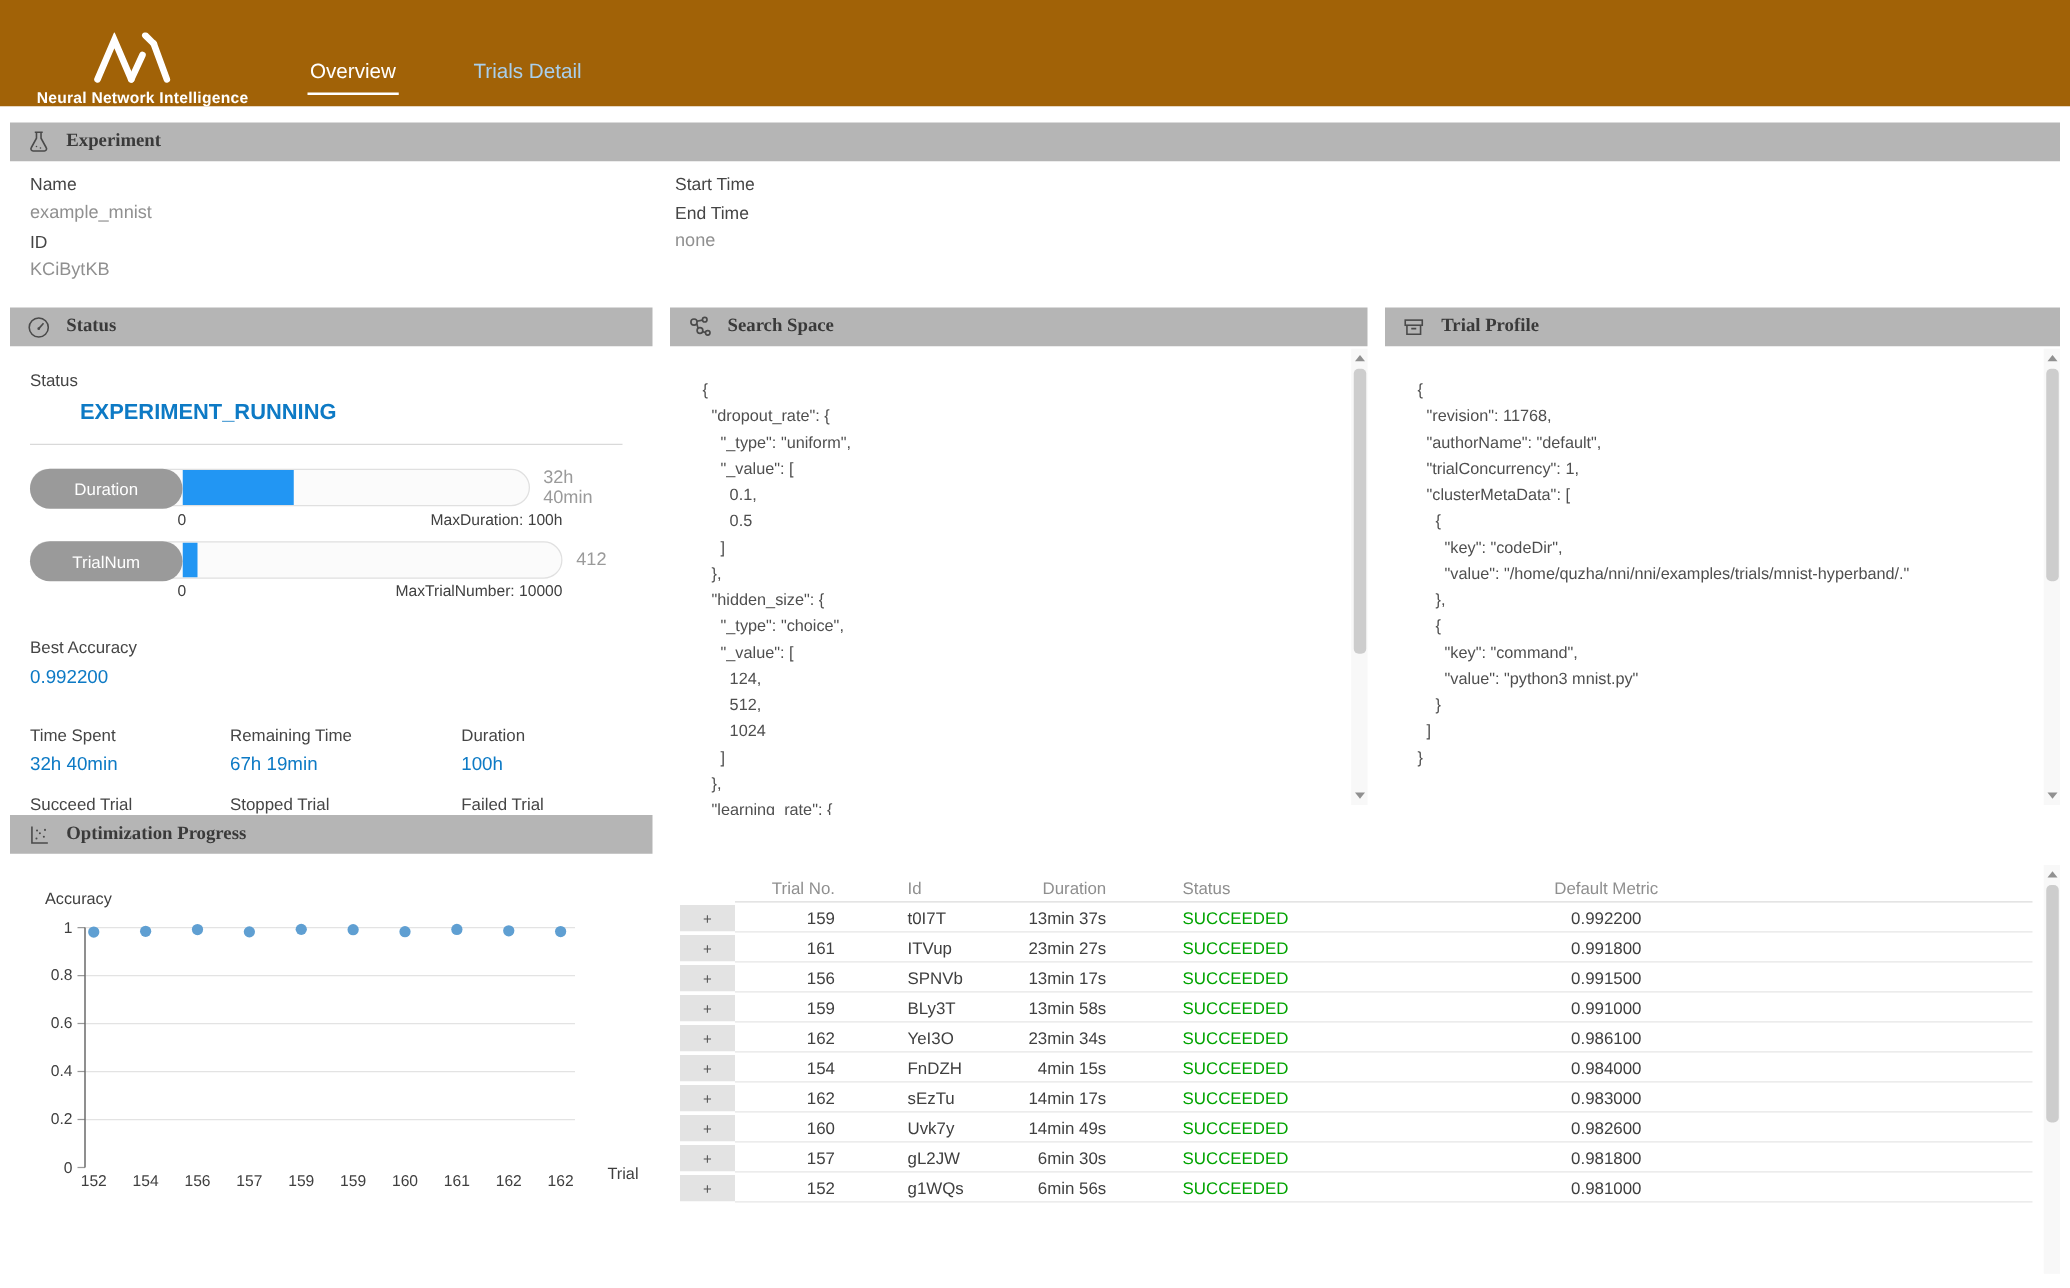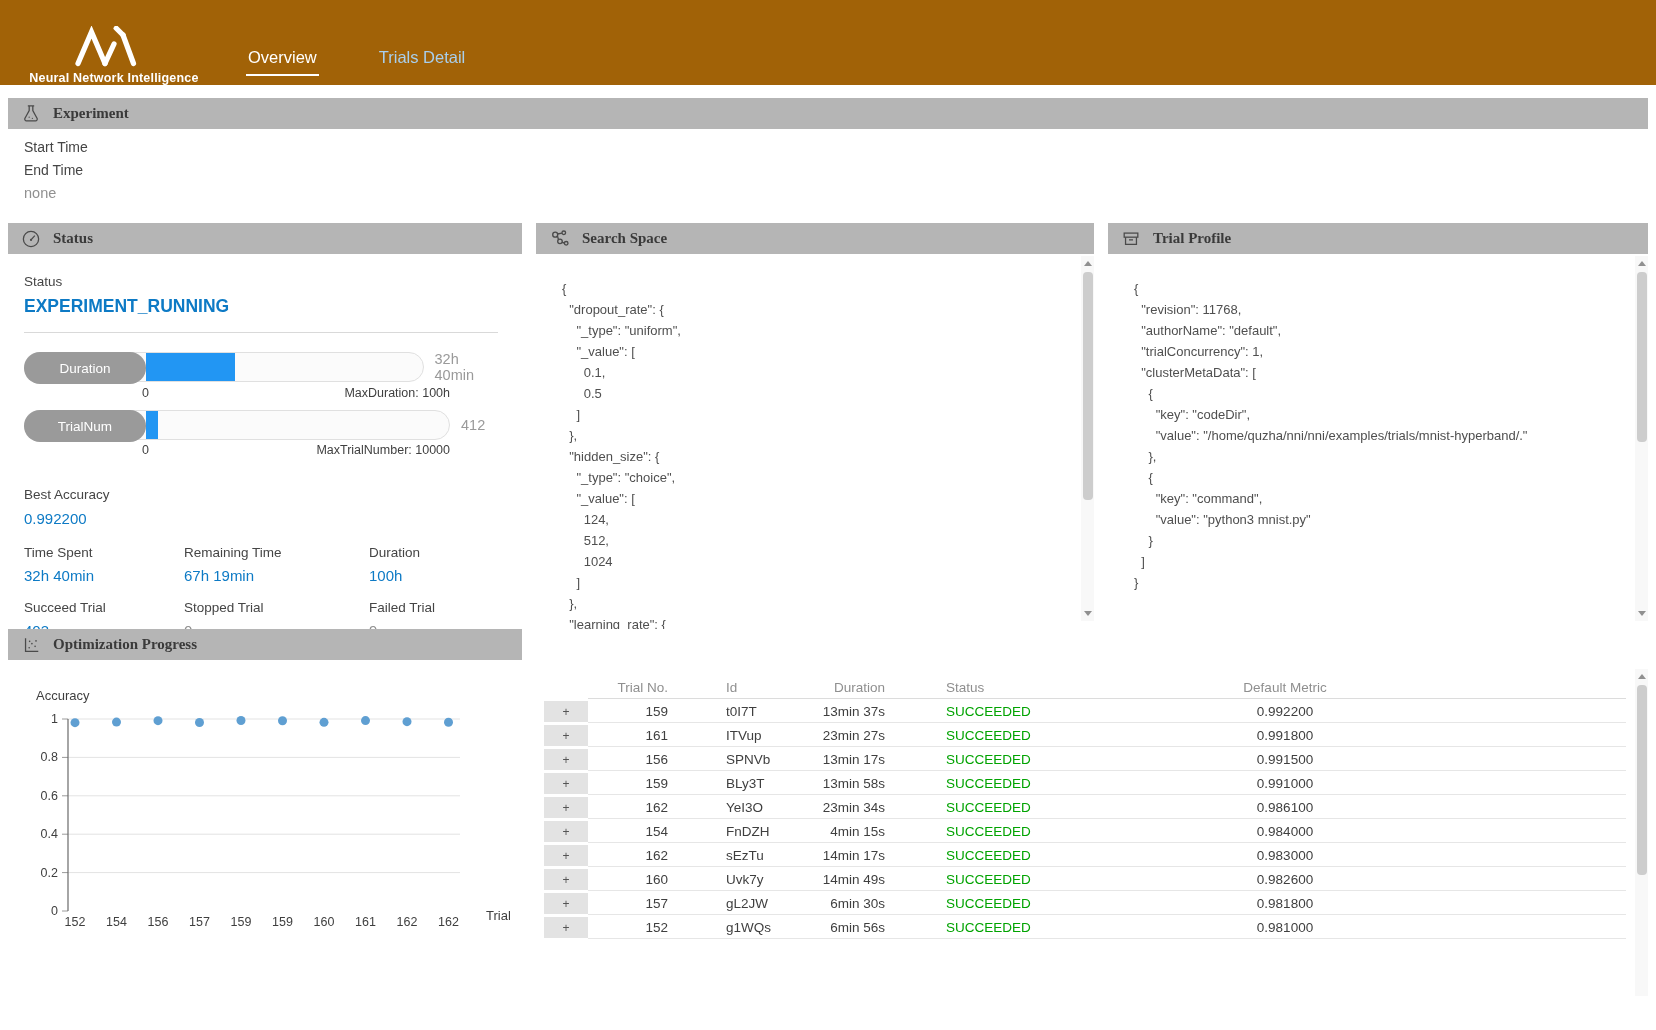--- a/index.html
+++ b/index.html
@@ -25,32 +25,32 @@
   .row-bot { display:grid; grid-template-columns:514px 1fr; gap:14px; margin-top:6px; height:398px; }
   .panel { position:relative; background:#fff; }
   .panel-body { position:relative; height:369px; }
   
   .exp-grid { display:grid; grid-template-columns:516px 527px 1fr; padding:7px 0 12px 16px; }
   .f-label { font-size:14px; color:#454545; line-height:23px; }
   .f-value { font-size:14.5px; color:#909090; line-height:23px; }
   
   .status-body { padding:20px 24px 0 16px; }
   .status-cap { font-size:13.5px; color:#454545; }
-  .status-val { font-size:17.5px; font-weight:bold; color:#0d7ac5; margin-top:7px; }
+  .status-val { font-size:17.5px; font-weight:bold; color:#0d7ac5; margin-top:7px;margin-left:40px; }
   .status-hr { border:none; border-top:1px solid #d9d9d9; margin:15px 0 18px; }
   .bar-row { display:flex; align-items:center; margin-top:6px; }
   .bar-track { position:relative; width:426px; height:30px; border:1px solid #e0e0e0; border-radius:16px; background:#fbfbfb; }
   .bar-pill { position:absolute; left:-1px; top:-1px; width:122px; height:32px; border-radius:16px; background:#9a9a9a; color:#fff; font-size:13.5px; display:flex; align-items:center; justify-content:center; }
   .bar-fillwrap { position:absolute; left:121px; top:0; right:3px; bottom:0; overflow:hidden; }
   .bar-fill { height:100%; background:#2296f3; }
   .bar-value { margin-left:11px; font-size:14.5px; color:#9a9a9a; }
   .bar-sub { width:308px; margin:3px 0 10px 118px; display:flex; justify-content:space-between; font-size:12.5px; color:#3f3f3f; }
   .best { margin-top:30px; }
   .best .v { font-size:15px; color:#0d7ac5; margin-top:8px; }
-  .stats-grid { display:grid; grid-template-columns:160px 185px 1fr; margin-top:18px; row-gap:16px; }
+  .stats-grid { display:grid; grid-template-columns:160px 185px 1fr; margin-top:31px; row-gap:16px; }
   .stat .l { font-size:13.5px; color:#454545; }
   .stat .v { font-size:15px; margin-top:7px; }
   .stat .v.blue { color:#0d7ac5; }
   .stat .v.gray { color:#909090; }
   
   .code-wrap { padding:24px 20px 0 26px; }
   pre.code { margin:0; font-family:"Liberation Sans", sans-serif; font-size:13px; line-height:21px; color:#4f4f4f; white-space:pre; }
   
   .vscroll { position:absolute; top:2px; right:0; bottom:2px; width:13px; background:#f8f8f8; cursor:pointer; }
   .vscroll .arr { position:absolute; left:2.5px; width:0; height:0; border-left:4px solid transparent; border-right:4px solid transparent; }
@@ -99,20 +99,26 @@
 
   <div class="section-header">
     <svg width="20" height="20" viewBox="0 0 22 22">
       <path d="M7.5 2 h7 M9 2 v5.2 L4.4 15.6 a1.9 1.9 0 0 0 1.7 2.9 h9.8 a1.9 1.9 0 0 0 1.7-2.9 L13 7.2 V2"></path>
       <circle cx="9" cy="14.5" r="0.7" fill="#4a4a4a" stroke="none"></circle>
       <circle cx="12.5" cy="15.8" r="0.7" fill="#4a4a4a" stroke="none"></circle>
     </svg>
     <span class="ttl">Experiment</span>
   </div>
   <div class="exp-grid" id="exp-grid">
+      <div class="exp-col">
+        <div class="f-label">Name</div>
+        <div class="f-value">example_mnist</div>
+        <div class="f-label">ID</div>
+        <div class="f-value">KCiBytKB</div>
+      </div>
       <div class="exp-col">
         <div class="f-label">Start Time</div>
         <div class="f-label">End Time</div>
         <div class="f-value">none</div>
       </div>
     </div>
 
   <div class="row-mid">
 
     <div class="panel">

